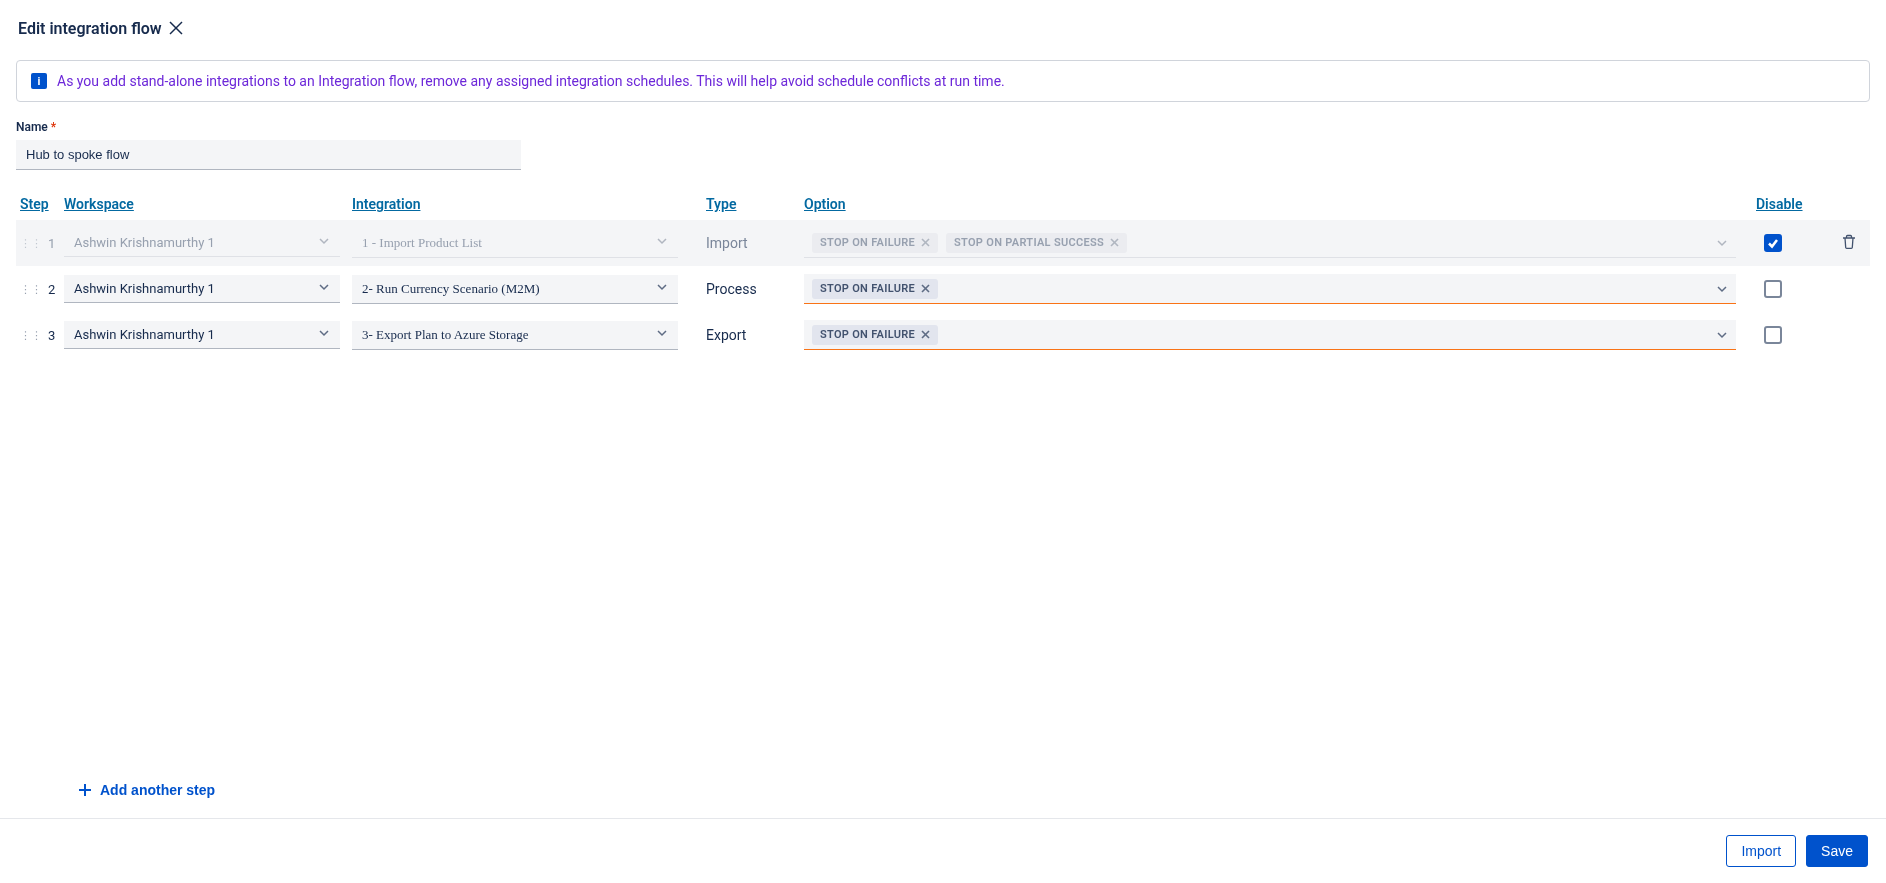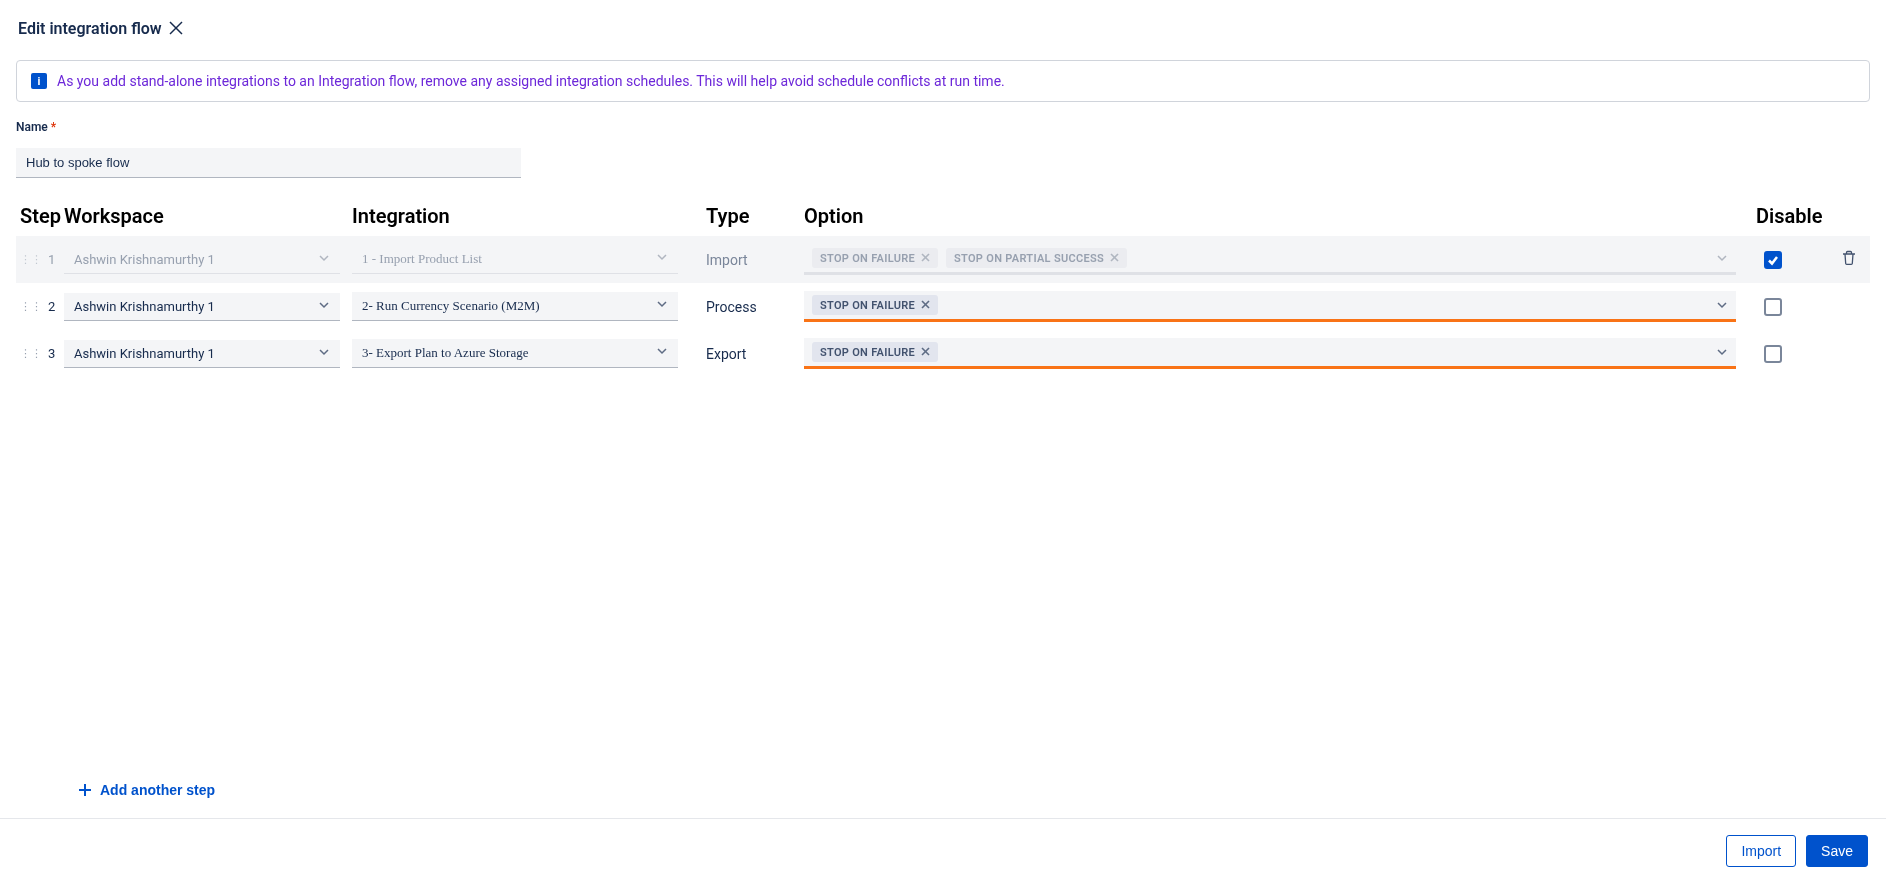--- a/index.html
+++ b/index.html
@@ -73,21 +73,21 @@
       color: #6d28d9;
     }
     .form-group {
       margin-bottom: 18px;
     }
     .form-label {
       font-size: 12px;
       font-weight: 600;
       color: #172b4d;
       display: block;
-      margin-bottom: 14px;
+      margin-bottom: 6px;
     }
     .required {
       color: #de350b;
     }
     .text-input {
       width: 505px;
       padding: 7px 10px;
       border: none;
       border-bottom: 1px solid #b0b6c0;
       background: #f4f5f7;
@@ -95,22 +95,23 @@
       color: #172b4d;
       outline: none;
     }
     .table-wrap {
       flex: 1;
     }
     .table-header {
       display: flex;
       padding: 8px 0;
       font-weight: 600;
-      font-size: 20px;
-      color: #000000;
+      font-size: 14px;
+      color: #0369a1;
+      text-decoration: underline;
     }
     .col-step { width: 48px; padding-left: 4px; }
     .col-workspace { width: 288px; }
     .col-integration { width: 354px; }
     .col-type { width: 98px; text-align: left; }
     .col-option { flex: 1; }
     .col-disable { width: 72px; text-align: left; }
     .col-delete { width: 42px; }
 
     .table-row {
@@ -170,21 +171,21 @@
     .chevron {
       color: #5e6c84;
     }
     .disabled-row .chevron { color: #b0b6c0; }
 
     .tag-container {
       width: 100%;
       padding: 4px 8px;
       background: #f4f5f7;
       border: none;
-      border-bottom: 3px solid #f97316;
+      border-bottom: 1px solid #f97316;
       display: flex;
       align-items: center;
       gap: 8px;
       min-height: 30px;
       cursor: pointer;
     }
     .tag-container .tags {
       display: flex;
       gap: 8px;
       flex: 1;

